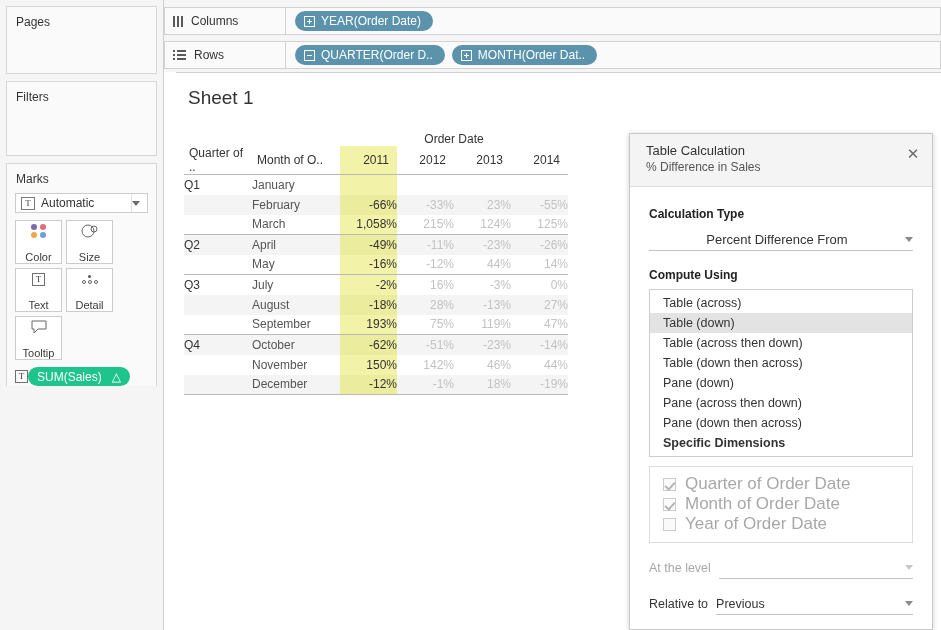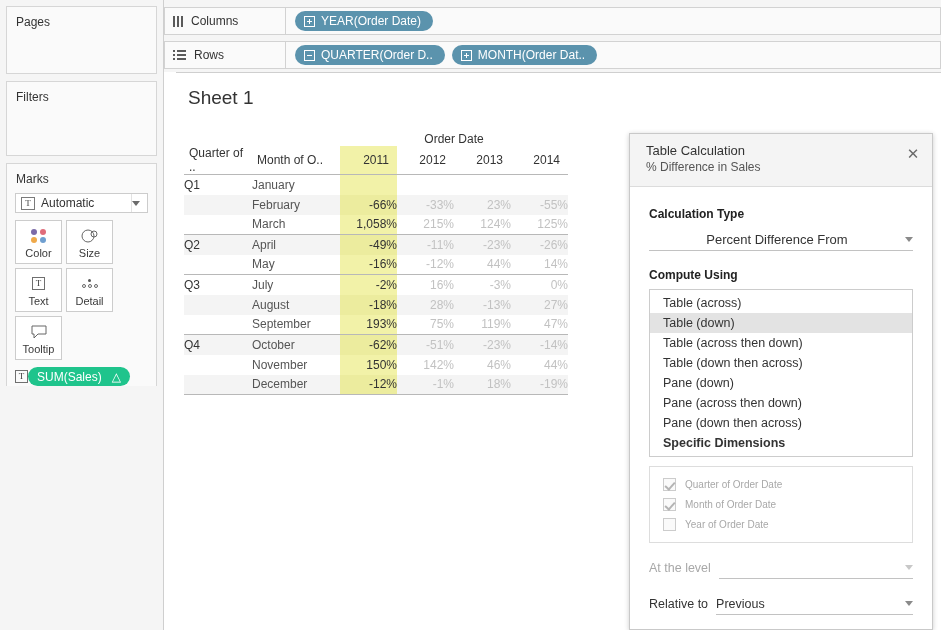--- a/index.html
+++ b/index.html
@@ -79,21 +79,21 @@
     margin: 0 8px;
     gap: 4px;
   }
   .mark-btn {
     width: 47px; height: 44px;
     border: 1px solid #cccccc;
     background: #ffffff;
     display: flex;
     flex-direction: column;
     align-items: center;
-    justify-content: center;
+    justify-content: space-between;
     font-size: 11px;
     color: #3a3a3a;
   }
   .mark-btn .glyph {
     height: 20px;
     display: flex;
     align-items: center;
     justify-content: center;
     margin-bottom: 1px;
   }
@@ -350,21 +350,21 @@
     border: 1px solid #dddddd;
     margin-top: 9px;
     padding: 7px 0 8px 0;
     background: #ffffff;
   }
   .dim-row {
     height: 20px;
     display: flex;
     align-items: center;
     padding-left: 13px;
-    font-size: 10px;
+    font-size: 17px;
     color: #a8a8a8;
     gap: 9px;
   }
   .cb {
     width: 13px; height: 13px;
     border: 1px solid #cccccc;
     background: #fafafa;
     position: relative;
     flex: none;
   }

